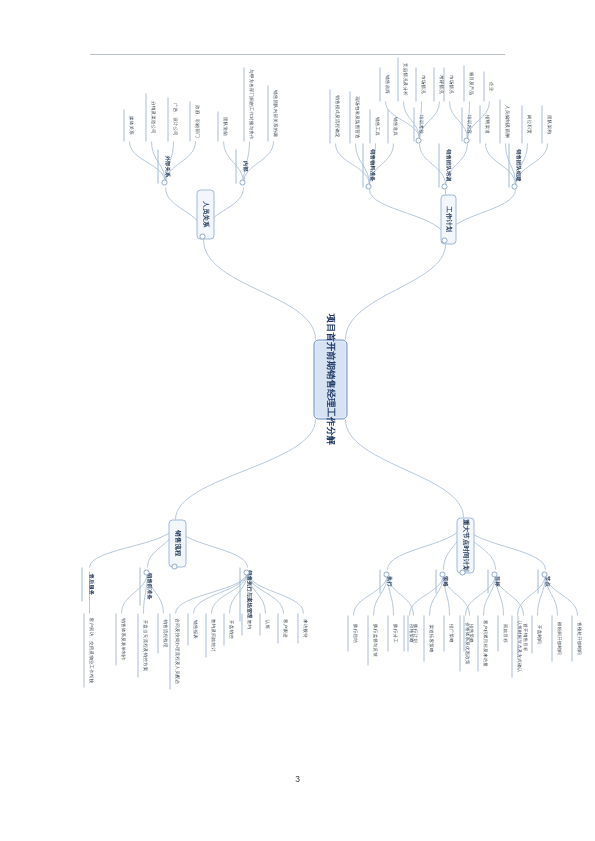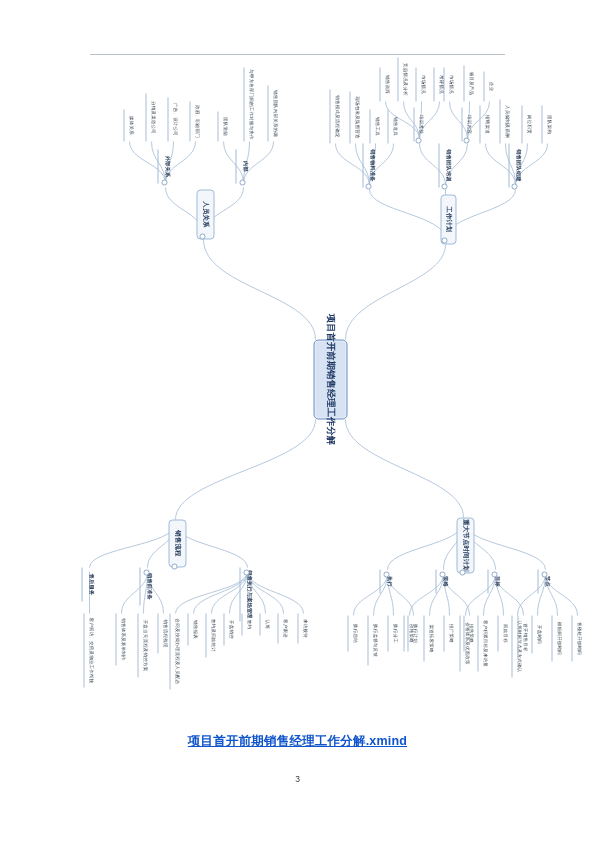--- a/index.html
+++ b/index.html
@@ -310,17 +310,16 @@
       <div class="node leaf" style="left:574px;top:425px;width:40px;height:13px;">销售流程梳理</div>
       <div class="node leaf" style="left:574px;top:445px;width:64px;height:13px;">开盘当天流程及销控方案</div>
       <div class="node leaf" style="left:574px;top:467px;width:52px;height:13px;">销售体系及表单制作</div>
 
       <div class="node sub" style="left:528px;top:498px;width:34px;height:16px;">售后服务</div>
       <div class="node leaf" style="left:574px;top:499px;width:74px;height:13px;">客户回访、交房及物业工作衔接</div>
 
     </div>
   </div>
 
-  <div id="caption">项目首开前期销售经理工作分解.xmind</div>
 
   <div id="page-number">3</div>
 
 </div>
 
 </body></html>

